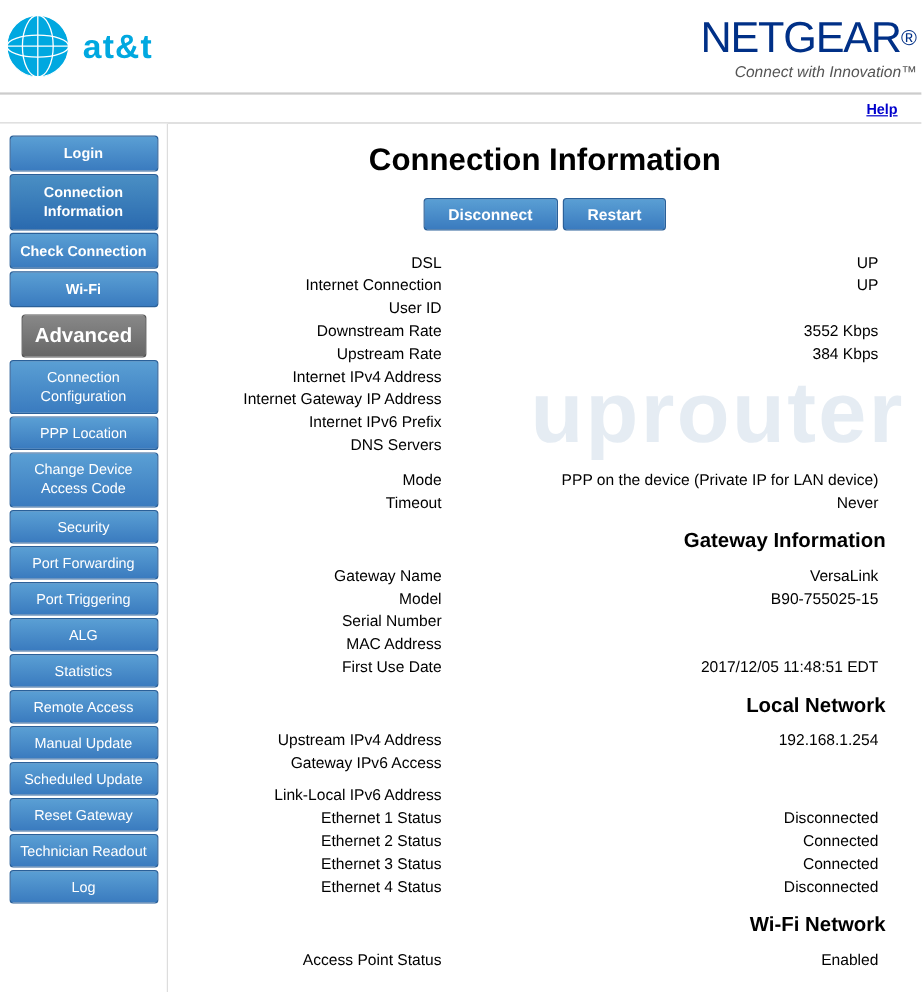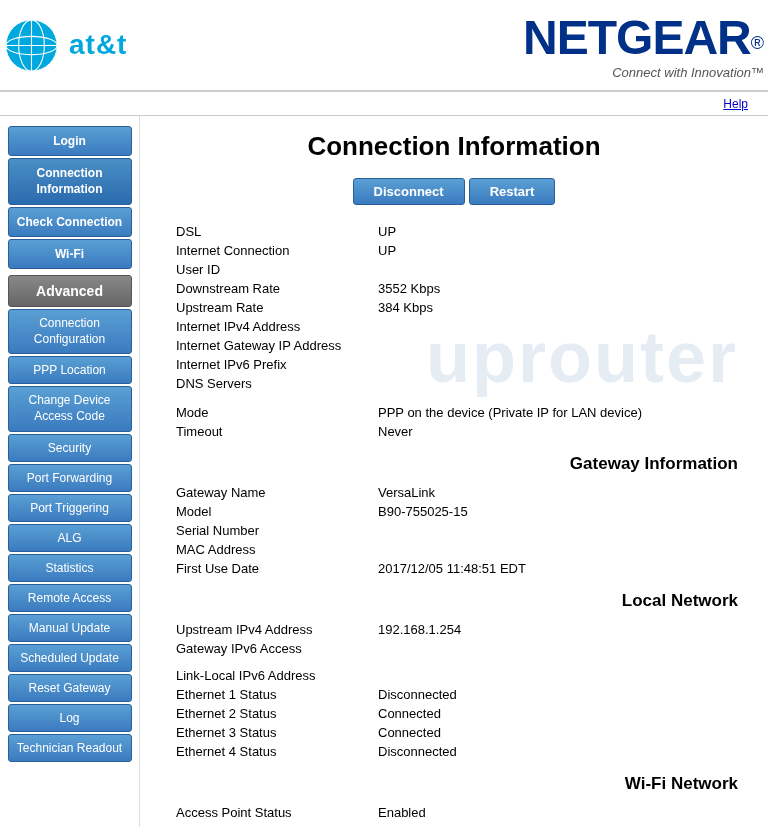--- a/index.html
+++ b/index.html
@@ -26,22 +26,22 @@
     #att-text {
       font-size: 28px;
       font-weight: bold;
       color: #00a8e0;
       letter-spacing: 1px;
     }
     #netgear-logo {
       text-align: right;
     }
     #netgear-brand {
-      font-size: 48px;
-      font-weight: 700;
+      font-size: 36px;
+      font-weight: 400;
       color: #003087;
       letter-spacing: -1px;
       margin-top: 29px;
     }
     #netgear-reg {
       font-size: 16px;
       vertical-align: super;
     }
     #netgear-tagline {
       font-size: 13px;
@@ -54,20 +54,21 @@
       text-align: right;
       padding: 4px 20px;
       border-bottom: 1px solid #ccc;
       background: #fff;
     }
     #help-bar a {
       color: #0000cc;
       text-decoration: underline;
       font-size: 12px;
       cursor: pointer;
+      font-weight: bold;
     }
 
     
     #layout {
       display: flex;
       min-height: 700px;
     }
 
     
     #sidebar {
@@ -90,25 +91,25 @@
       border: 1px solid #2a6099;
       border-radius: 3px;
       cursor: pointer;
       text-decoration: none;
     }
     .nav-btn.active {
       background: linear-gradient(to bottom, #4a8fc4, #2a6aaf);
     }
     .nav-section-header {
       display: block;
-      width: 124px;
+      width: 104px;
       margin: 6px auto 2px auto;
       padding: 7px 6px;
       text-align: center;
-      font-size: 14px;
+      font-size: 17px;
       font-weight: bold;
       color: #fff;
       background: linear-gradient(to bottom, #888, #666);
       border: 1px solid #555;
       border-radius: 3px;
       cursor: pointer;
     }
     .nav-sub-btn {
       display: block;
       width: 124px;
@@ -137,21 +138,21 @@
     #page-title {
       font-size: 26px;
       font-weight: bold;
       text-align: center;
       margin-bottom: 16px;
     }
 
     
     #watermark {
       position: absolute;
-      right: 30px;
+      right: 14px;
       top: 200px;
       font-size: 72px;
       color: rgba(180, 200, 220, 0.35);
       font-weight: bold;
       pointer-events: none;
       z-index: 0;
       letter-spacing: 2px;
       transform: rotate(0deg);
     }
 
@@ -185,20 +186,21 @@
       text-align: right;
       margin: 10px 0 8px 0;
     }
     .info-table {
       width: 100%;
     }
     .info-table tr td {
       padding: 1px 4px;
       vertical-align: top;
       font-size: 13px;
+      text-align: right;
     }
     .info-table tr td:first-child {
       width: 200px;
       font-weight: normal;
       color: #000;
     }
     .info-table tr td:last-child {
       color: #000;
     }
   </style>
@@ -243,22 +245,22 @@
     <button class="nav-sub-btn two-line">Change Device<br>Access Code</button>
     <button class="nav-sub-btn">Security</button>
     <button class="nav-sub-btn">Port Forwarding</button>
     <button class="nav-sub-btn">Port Triggering</button>
     <button class="nav-sub-btn">ALG</button>
     <button class="nav-sub-btn">Statistics</button>
     <button class="nav-sub-btn">Remote Access</button>
     <button class="nav-sub-btn">Manual Update</button>
     <button class="nav-sub-btn">Scheduled Update</button>
     <button class="nav-sub-btn">Reset Gateway</button>
+    <button class="nav-sub-btn">Technician Readout</button>
     <button class="nav-sub-btn">Log</button>
-    <button class="nav-sub-btn">Technician Readout</button>
   </div>
 
   <div id="main">
 
     <div id="watermark">uprouter</div>
 
     <h1 id="page-title">Connection Information</h1>
 
     <div id="action-buttons">
       <button class="action-btn">Disconnect</button>

